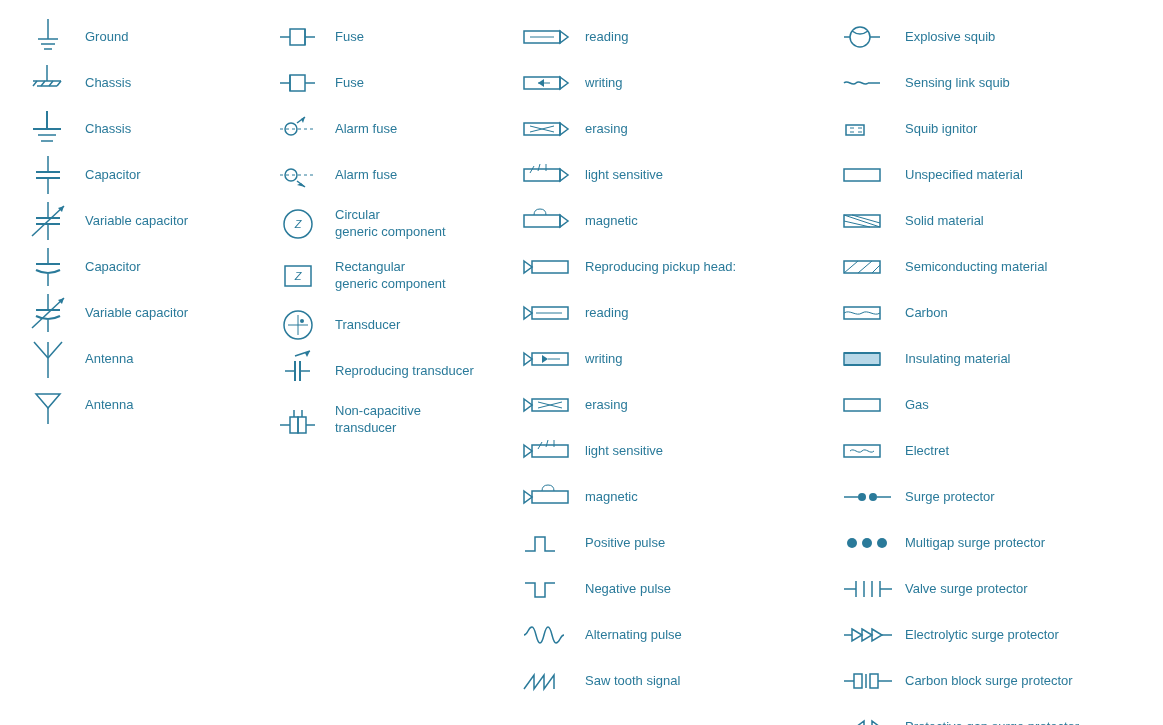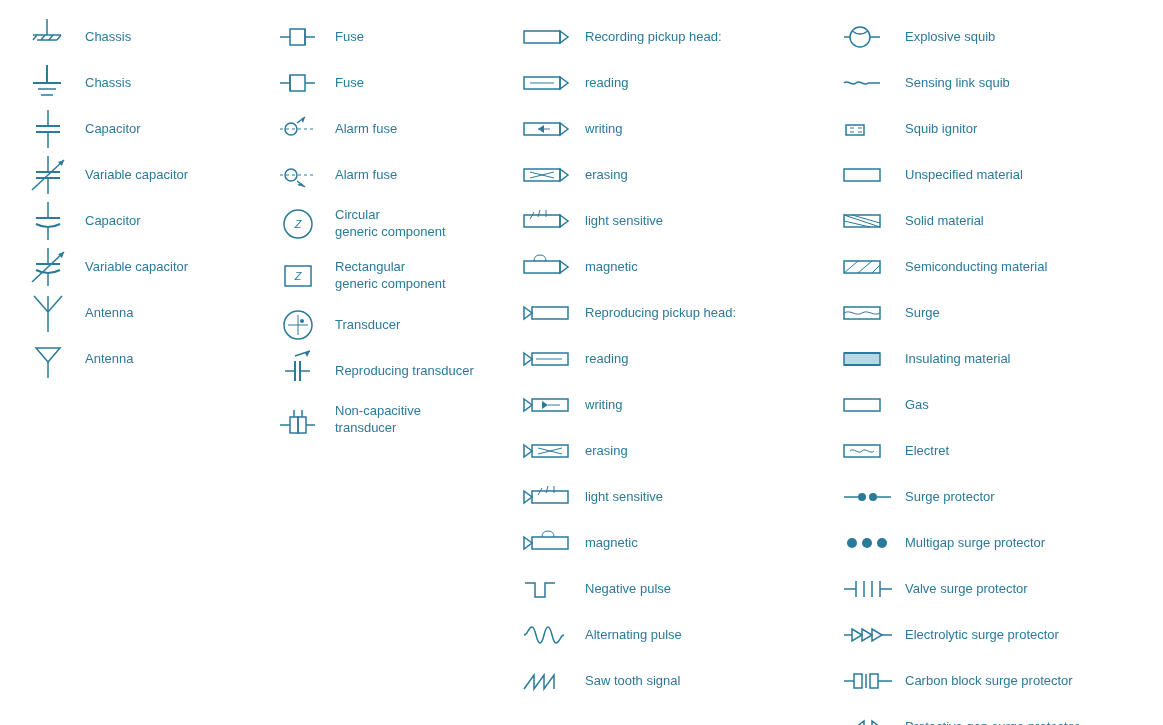--- a/index.html
+++ b/index.html
@@ -53,20 +53,31 @@
       overflow: visible;
     }
   </style>
 </head>
 <body>
 
 <div class="grid">
 
   <div class="col">
 
+    <div class="item">
+      <div class="sym">
+        <svg width="40" height="40" viewBox="0 0 40 40">
+          <line x1="20" y1="2" x2="20" y2="22" stroke="#2a7a9a" stroke-width="1.5"></line>
+          <line x1="10" y1="22" x2="30" y2="22" stroke="#2a7a9a" stroke-width="1.5"></line>
+          <line x1="13" y1="27" x2="27" y2="27" stroke="#2a7a9a" stroke-width="1.5"></line>
+          <line x1="16" y1="32" x2="24" y2="32" stroke="#2a7a9a" stroke-width="1.5"></line>
+        </svg>
+      </div>
+      <span class="item-label">Ground</span>
+    </div>
 
 
     <div class="item">
       <div class="sym">
         <svg width="45" height="40" viewBox="0 0 45 40">
           <line x1="22" y1="2" x2="22" y2="18" stroke="#2a7a9a" stroke-width="1.5"></line>
           <line x1="8" y1="18" x2="36" y2="18" stroke="#2a7a9a" stroke-width="1.5"></line>
           <line x1="12" y1="23" x2="32" y2="23" stroke="#2a7a9a" stroke-width="1.5"></line>
           <line x1="8" y1="23" x2="12" y2="18" stroke="#2a7a9a" stroke-width="1.5"></line>
           <line x1="16" y1="23" x2="20" y2="18" stroke="#2a7a9a" stroke-width="1.5"></line>
@@ -276,29 +287,20 @@
         </svg>
       </div>
       <span class="item-label" style="white-space:pre-line">Non-capacitive
 transducer</span>
     </div>
 
   </div>
 
   <div class="col">
 
-    <div class="item">
-      <div class="sym">
-        <svg width="55" height="28" viewBox="0 0 55 28">
-          <rect x="4" y="8" width="36" height="12" fill="none" stroke="#2a7a9a" stroke-width="1.5"></rect>
-          <polygon points="40,8 48,14 40,20" fill="none" stroke="#2a7a9a" stroke-width="1.5"></polygon>
-        </svg>
-      </div>
-      <span class="item-label">Recording pickup head:</span>
-    </div>
 
     <div class="item">
       <div class="sym">
         <svg width="55" height="28" viewBox="0 0 55 28">
           <rect x="4" y="8" width="36" height="12" fill="none" stroke="#2a7a9a" stroke-width="1.5"></rect>
           <polygon points="40,8 48,14 40,20" fill="none" stroke="#2a7a9a" stroke-width="1.5"></polygon>
           <line x1="10" y1="14" x2="34" y2="14" stroke="#2a7a9a" stroke-width="1"></line>
         </svg>
       </div>
       <span class="item-label">reading</span>
@@ -414,20 +416,28 @@
       <div class="sym">
         <svg width="55" height="28" viewBox="0 0 55 28">
           <polygon points="4,8 12,14 4,20" fill="none" stroke="#2a7a9a" stroke-width="1.5"></polygon>
           <rect x="12" y="8" width="36" height="12" fill="none" stroke="#2a7a9a" stroke-width="1.5"></rect>
           <path d="M22,8 Q22,2 28,2 Q34,2 34,8" fill="none" stroke="#2a7a9a" stroke-width="1"></path>
         </svg>
       </div>
       <span class="item-label">magnetic</span>
     </div>
 
+    <div class="item">
+      <div class="sym">
+        <svg width="55" height="28" viewBox="0 0 55 28">
+          <polyline points="5,22 5,22 15,22 15,8 25,8 25,22 35,22" fill="none" stroke="#2a7a9a" stroke-width="1.5"></polyline>
+        </svg>
+      </div>
+      <span class="item-label">Positive pulse</span>
+    </div>
 
     <div class="item">
       <div class="sym">
         <svg width="55" height="28" viewBox="0 0 55 28">
           <polyline points="5,8 5,8 15,8 15,22 25,22 25,8 35,8" fill="none" stroke="#2a7a9a" stroke-width="1.5"></polyline>
         </svg>
       </div>
       <span class="item-label">Negative pulse</span>
     </div>
 
@@ -521,21 +531,21 @@
       <span class="item-label">Semiconducting material</span>
     </div>
 
     <div class="item">
       <div class="sym">
         <svg width="55" height="20" viewBox="0 0 55 20">
           <rect x="4" y="4" width="36" height="12" fill="none" stroke="#2a7a9a" stroke-width="1.5"></rect>
           <path d="M4,10 C10,6 16,14 22,10 C28,6 34,14 40,10" fill="none" stroke="#2a7a9a" stroke-width="1"></path>
         </svg>
       </div>
-      <span class="item-label">Surge</span>
+      <span class="item-label">Carbon</span>
     </div>
 
     <div class="item">
       <div class="sym">
         <svg width="55" height="20" viewBox="0 0 55 20">
           <rect x="4" y="4" width="36" height="12" fill="#b8d8e8" stroke="#2a7a9a" stroke-width="1.5"></rect>
           <line x1="4" y1="4" x2="40" y2="4" stroke="#2a7a9a" stroke-width="2"></line>
           <line x1="4" y1="16" x2="40" y2="16" stroke="#2a7a9a" stroke-width="2"></line>
         </svg>
       </div>

